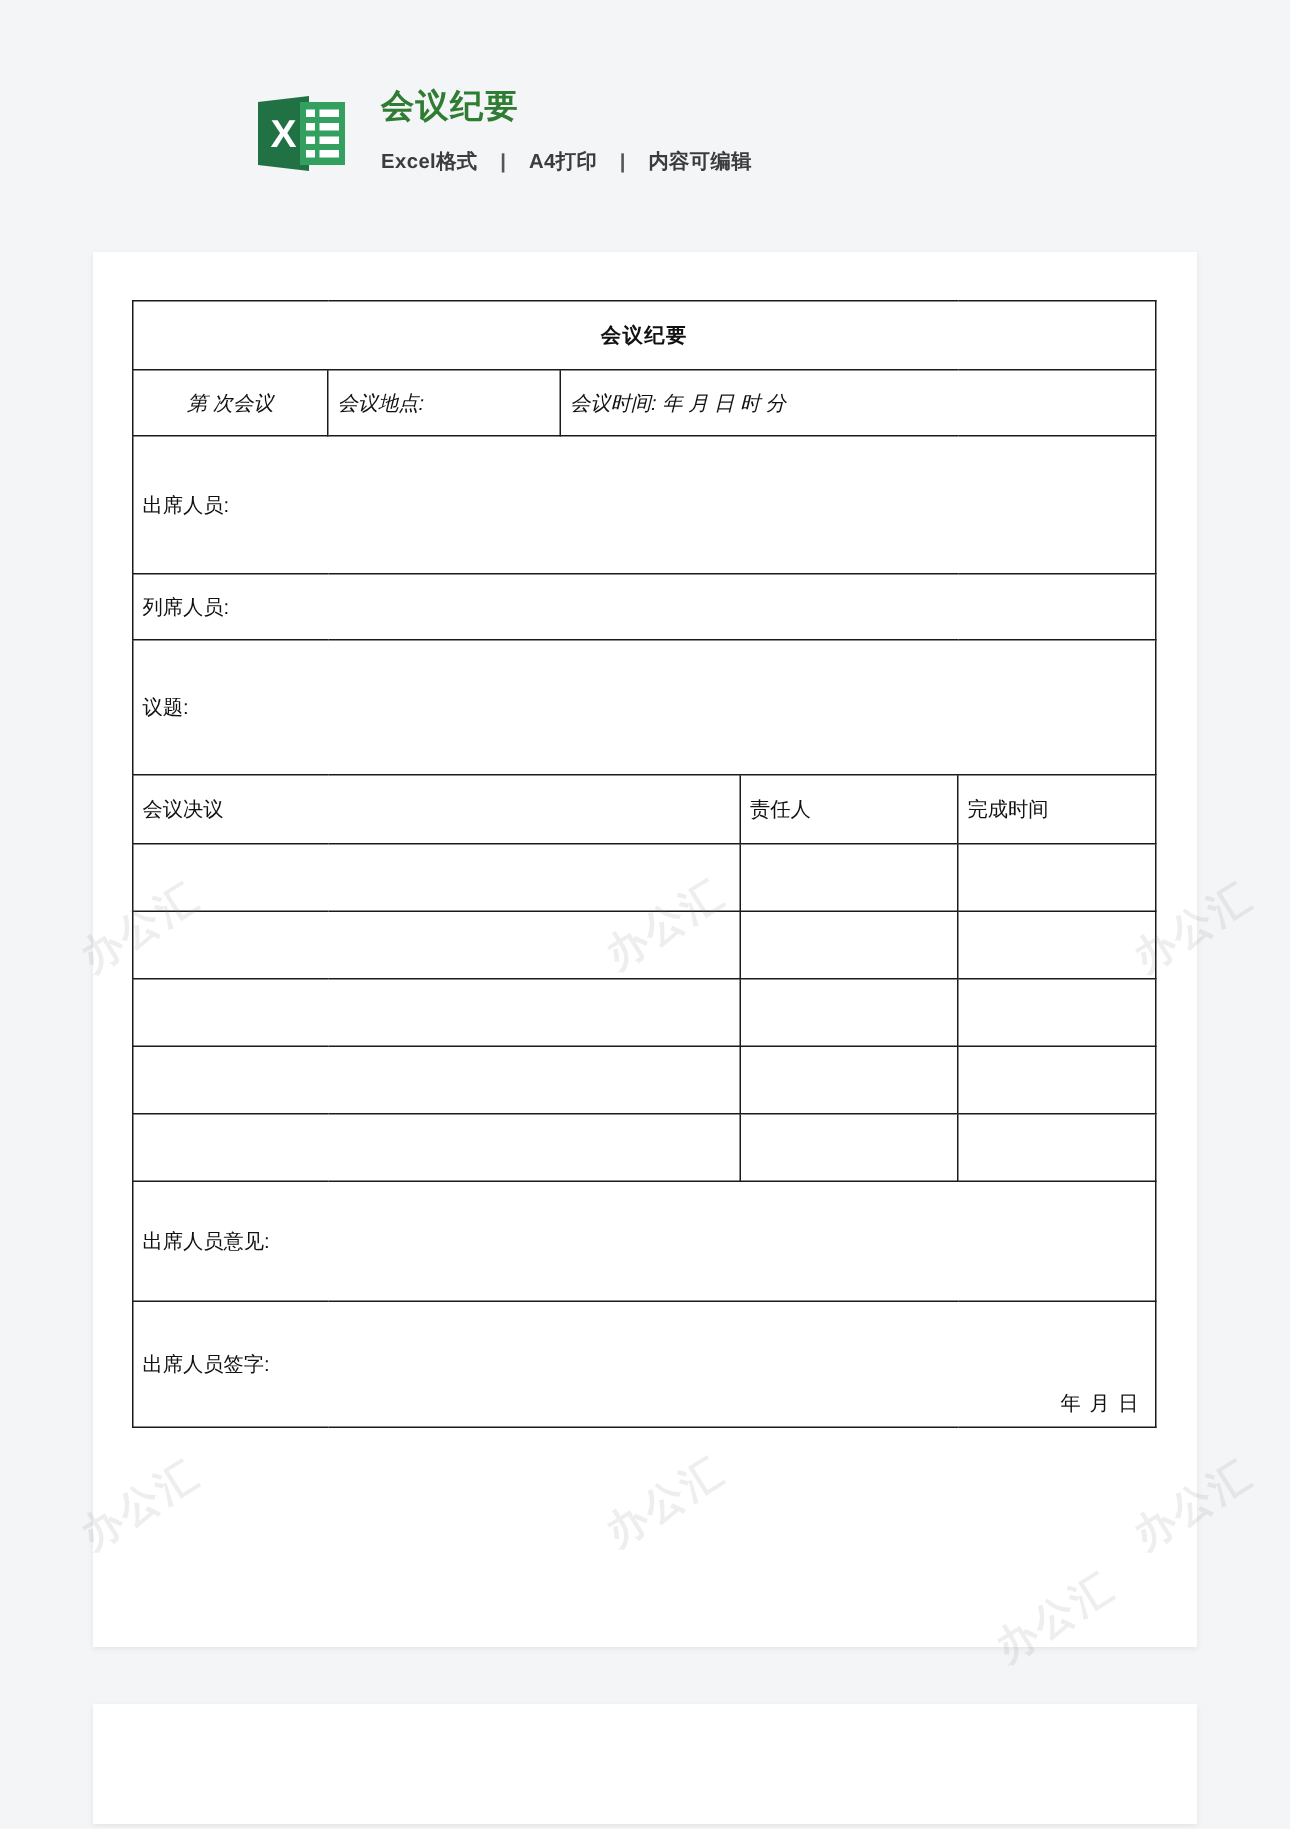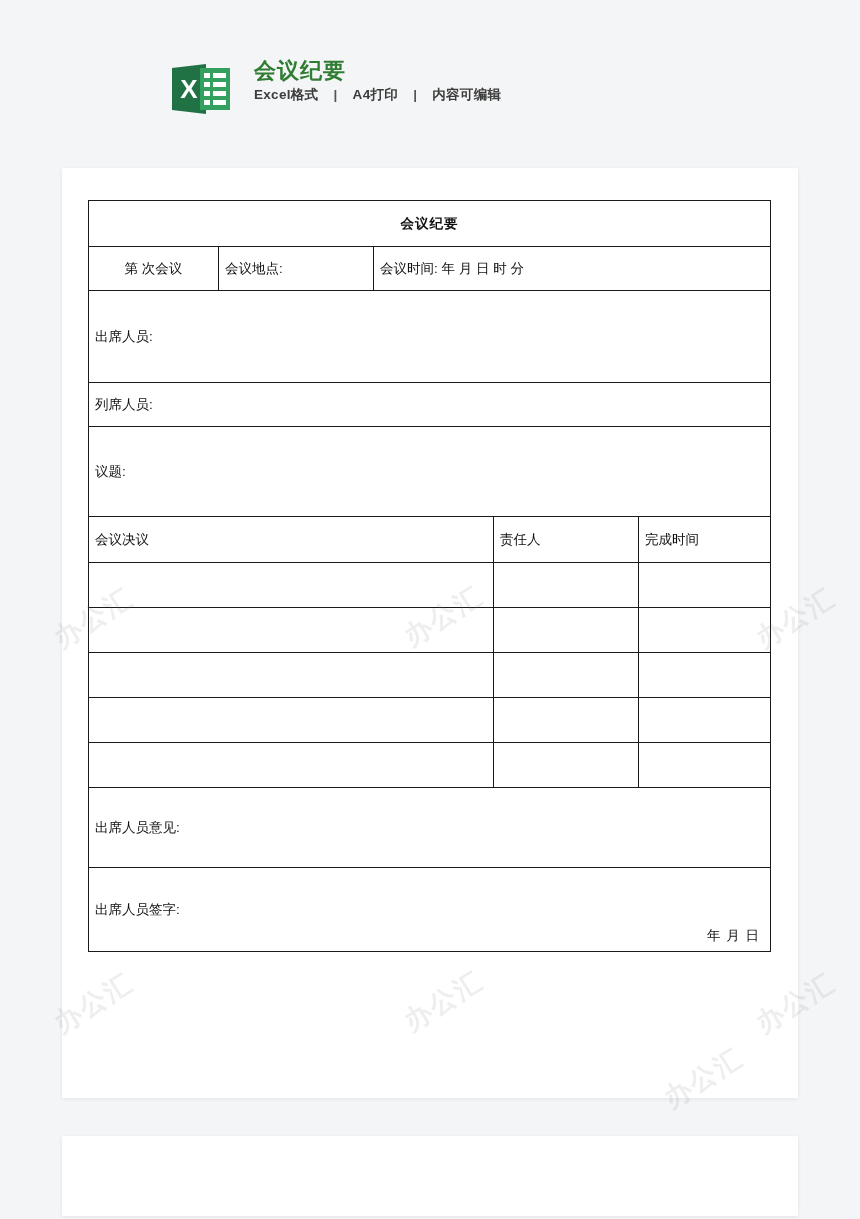--- a/index.html
+++ b/index.html
@@ -81,20 +81,21 @@
 
   .header-text { padding-top: 2px; }
   .doc-title {
     color: #2f7d32;
     font-size: 22px;
     font-weight: bold;
     letter-spacing: 1px;
     line-height: 1.3;
   }
   .doc-sub {
+    margin-top: 13px;
     color: #3c3c3c;
     font-size: 13.5px;
     font-weight: bold;
     letter-spacing: 0.3px;
     white-space: nowrap;
   }
   .doc-sub .sep {
     display: inline-block;
     margin: 0 11px;
     color: #555;
@@ -156,21 +157,21 @@
     vertical-align: middle;
     background: transparent;
   }
   .title-cell {
     height: 46px;
     text-align: center;
     font-size: 17px;
     font-weight: bold;
     letter-spacing: 1px;
   }
-  .info-cell { height: 44px; }
+  .info-cell { height: 44px; font-style: italic; }
   .info-cell.centered { text-align: center; }
   .tall-1 { height: 92px; vertical-align: middle; }
   .tall-2 { height: 90px; vertical-align: middle; }
   .row-44 { height: 44px; }
   .row-46 { height: 46px; }
   .row-45 { height: 45px; }
   .dec-head {
     height: 46px;
     text-align: left;
     font-size: 14px;

